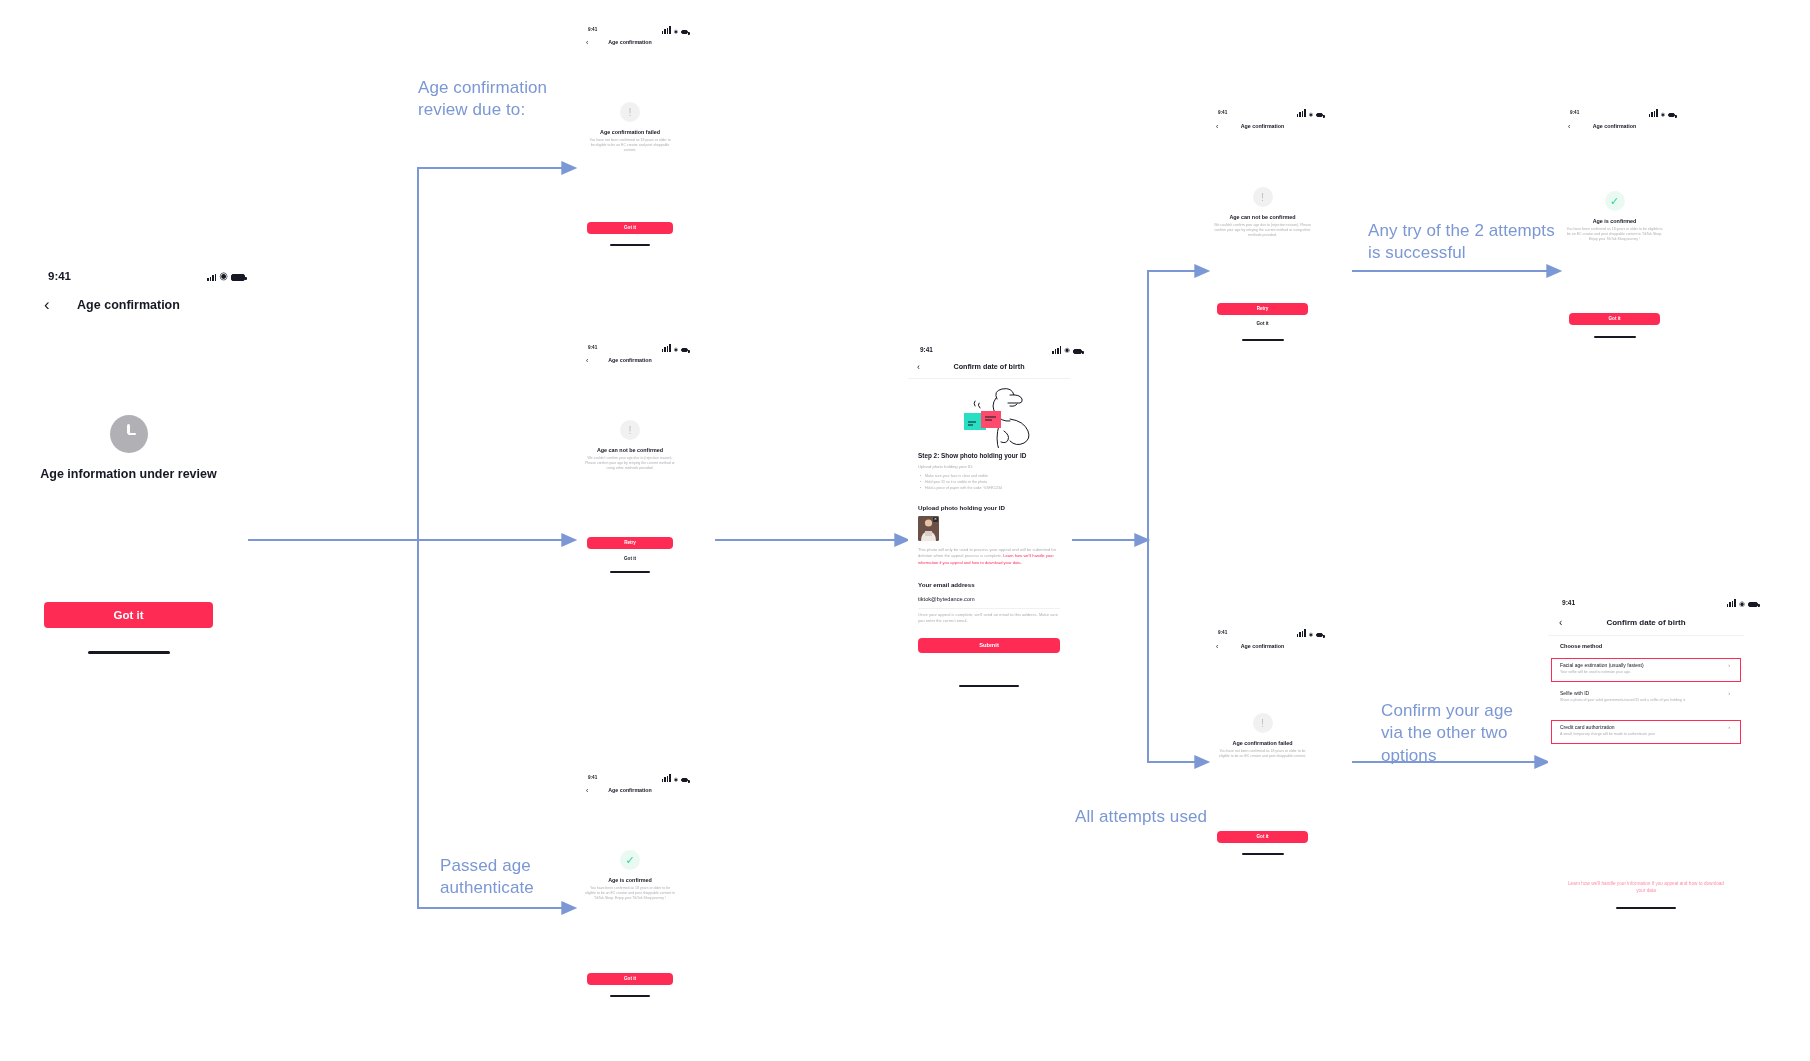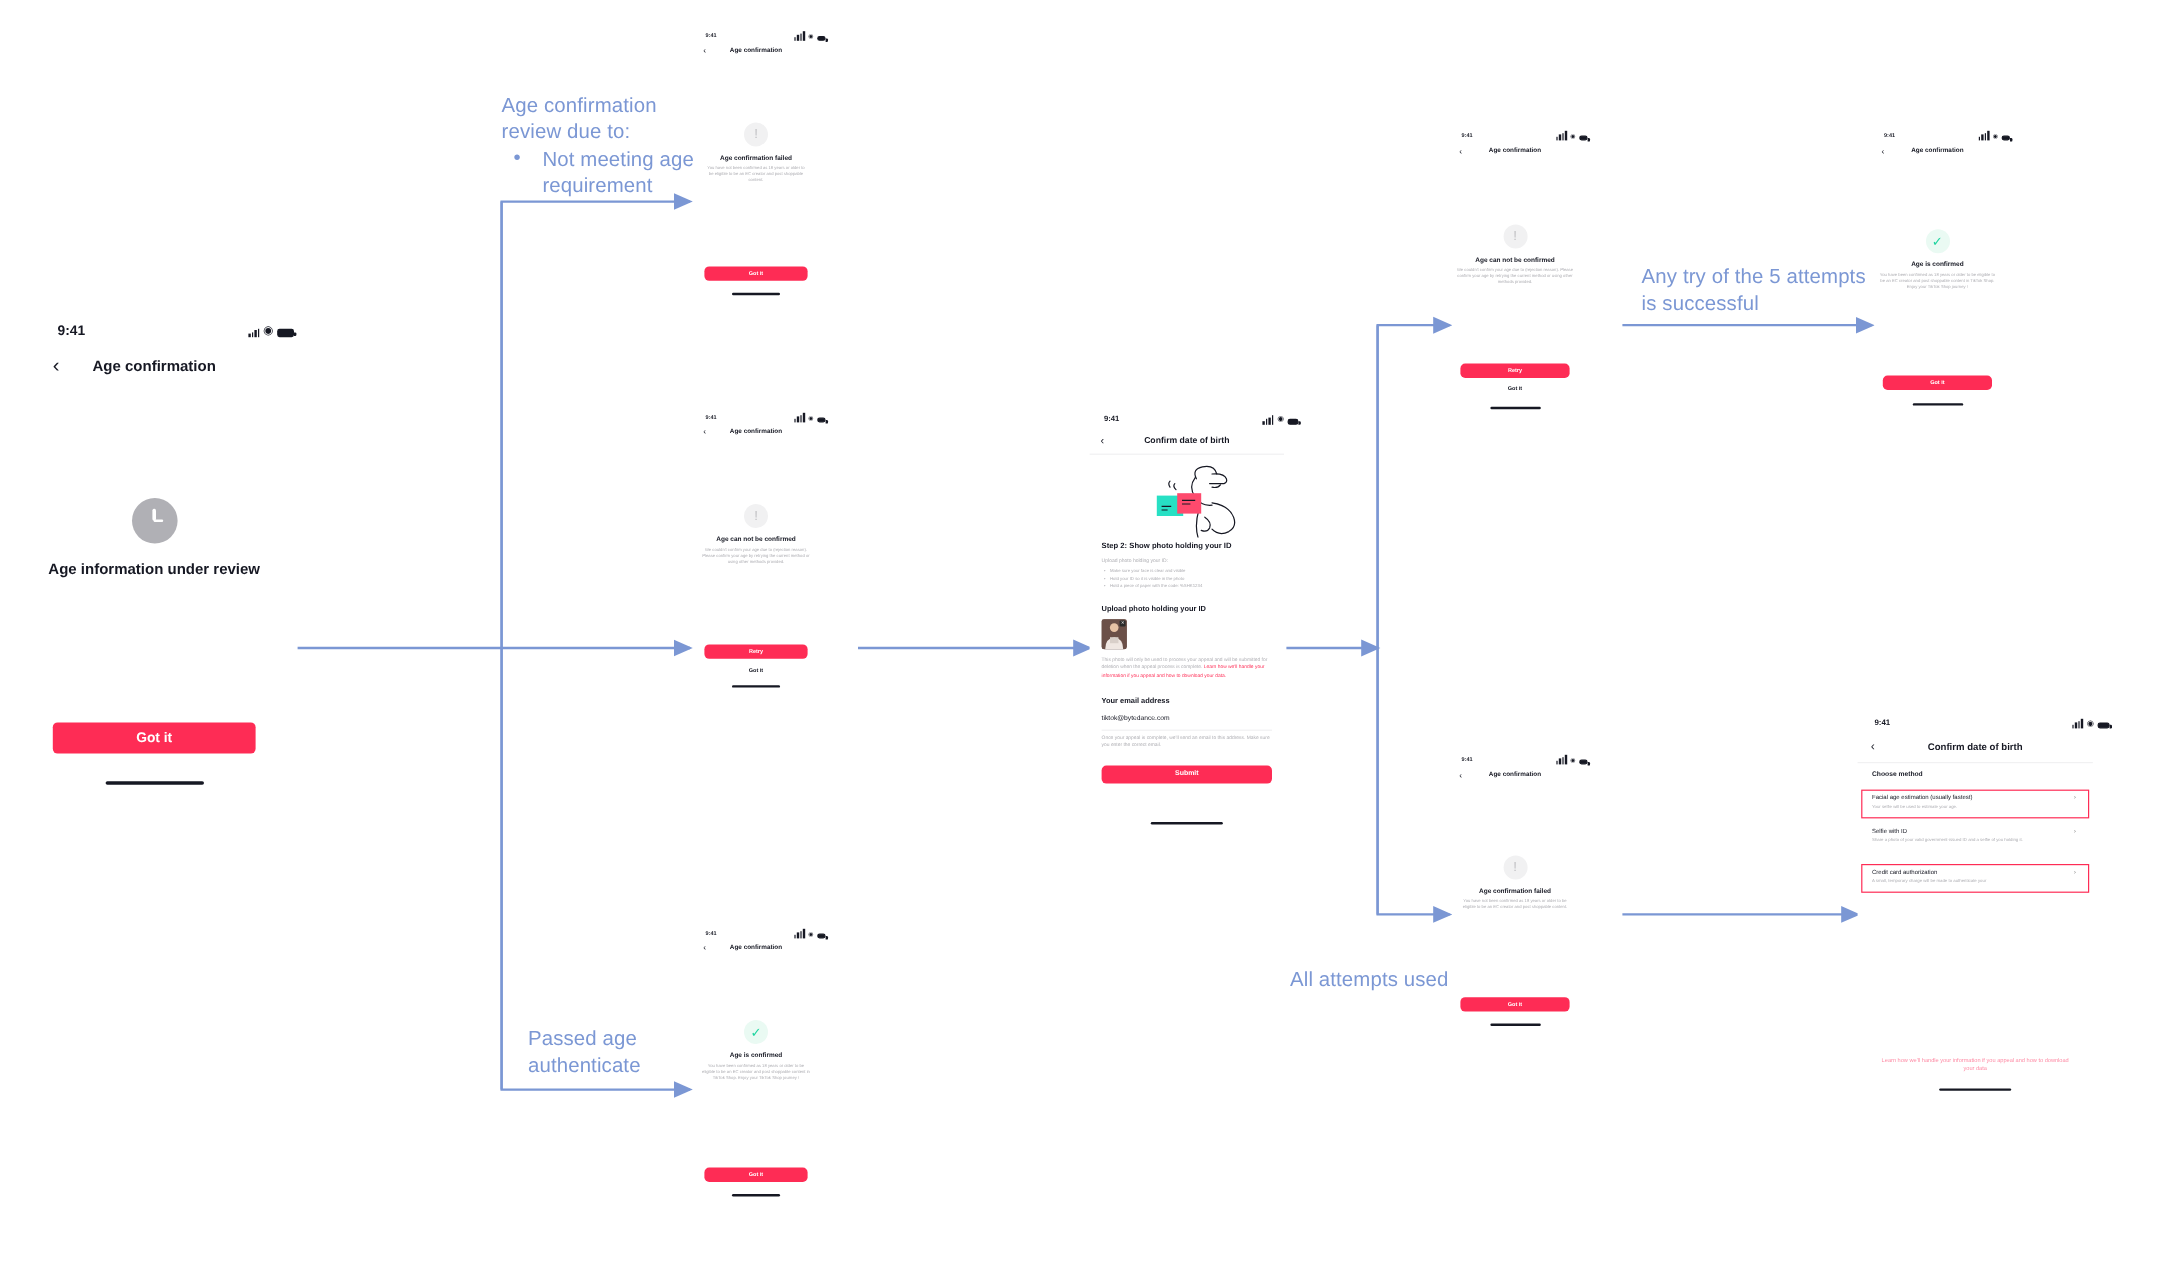--- a/index.html
+++ b/index.html
@@ -147,32 +147,30 @@
       <path d="M418,540 L418,168"></path>
       <path d="M418,540 L418,908"></path>
       <path d="M1148,540 L1148,271"></path>
       <path d="M1148,540 L1148,762"></path>
     </g>
   </svg>
 
   <div class="anno big" style="left:418px; top:77px; width:186px;">
     <div>Age confirmation</div>
     <div>review due to:</div>
-    <ul>
-        <li>Not meeting age requirement</li>
-      </ul>
   </div>
 
 
   <div class="anno big" style="left:440px; top:855px; width:140px;">Passed age authenticate</div>
 
-  <div class="anno big" style="left:1368px; top:220px; width:200px;">Any try of the 5 attempts is successful</div>
+  <div class="anno big" style="left:1368px; top:220px; width:200px;">Any try of the 2 attempts is successful</div>
 
   <div class="anno big" style="left:1075px; top:806px; width:190px;">All attempts used</div>
 
+  <div class="anno big" style="left:1381px; top:700px; width:145px;">Confirm your age via the other two options</div>
 
   <div class="phone" id="phone-review">
     <div class="statusbar">
       <span class="clock">9:41</span>
       <span class="sbicons">
         <span class="bars">
             <i></i>
             <i></i>
             <i></i>
             <i></i>

